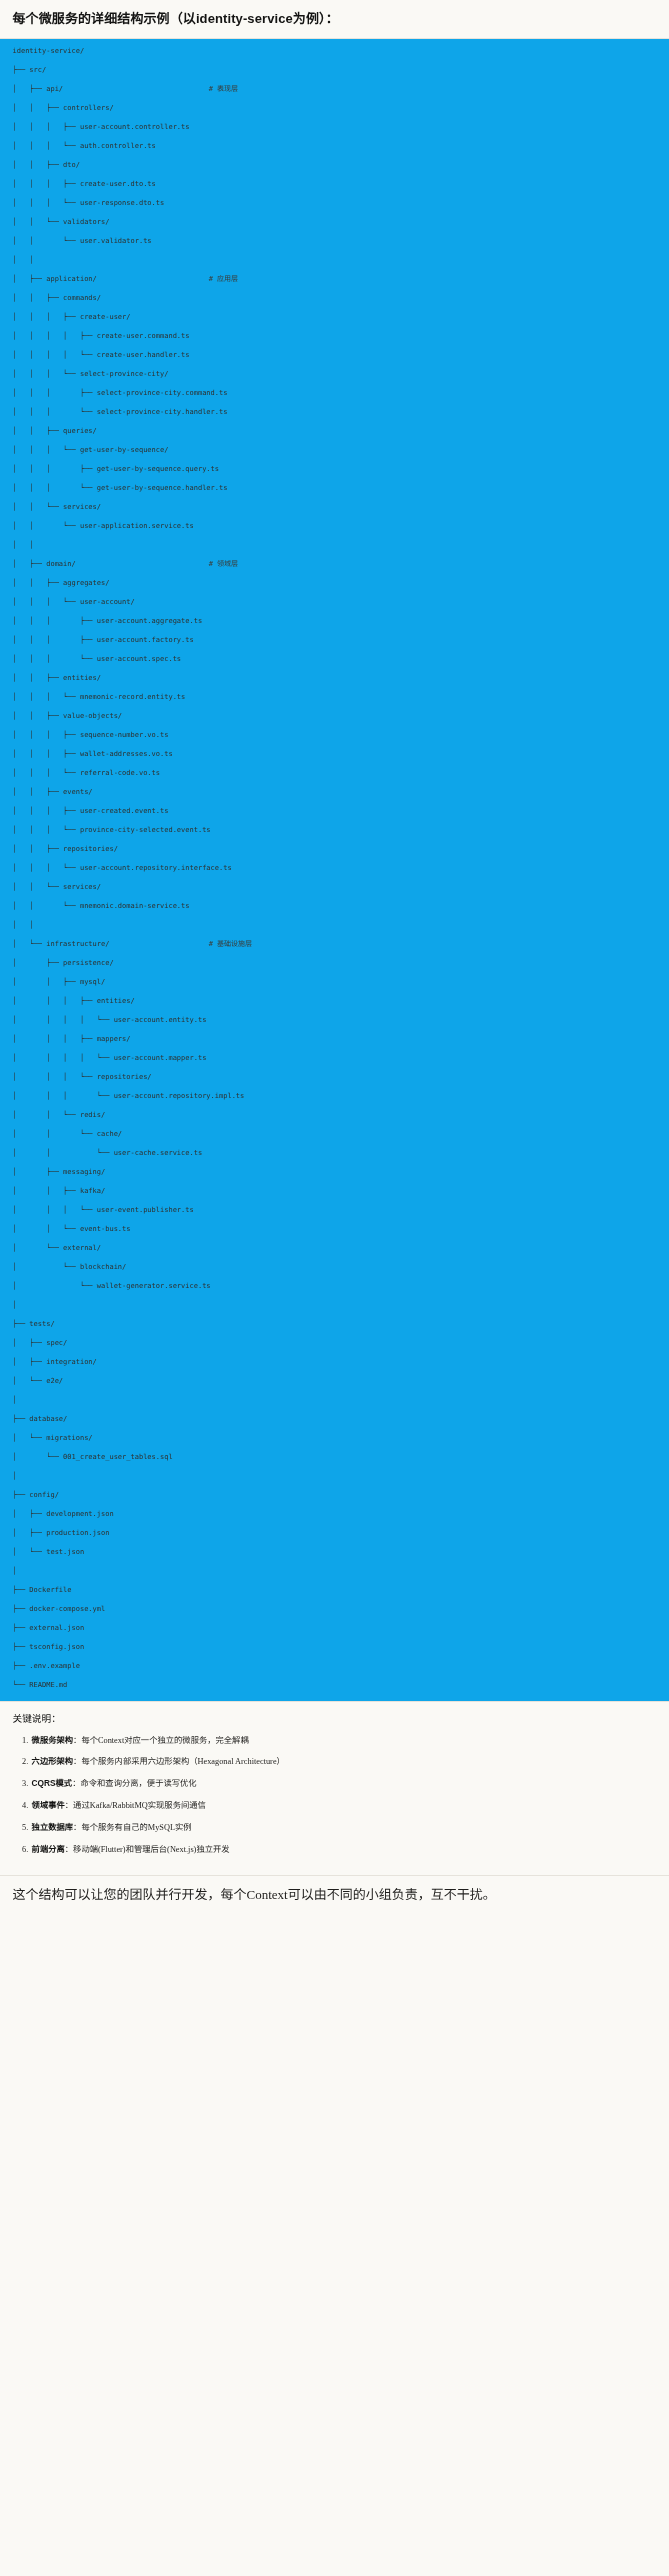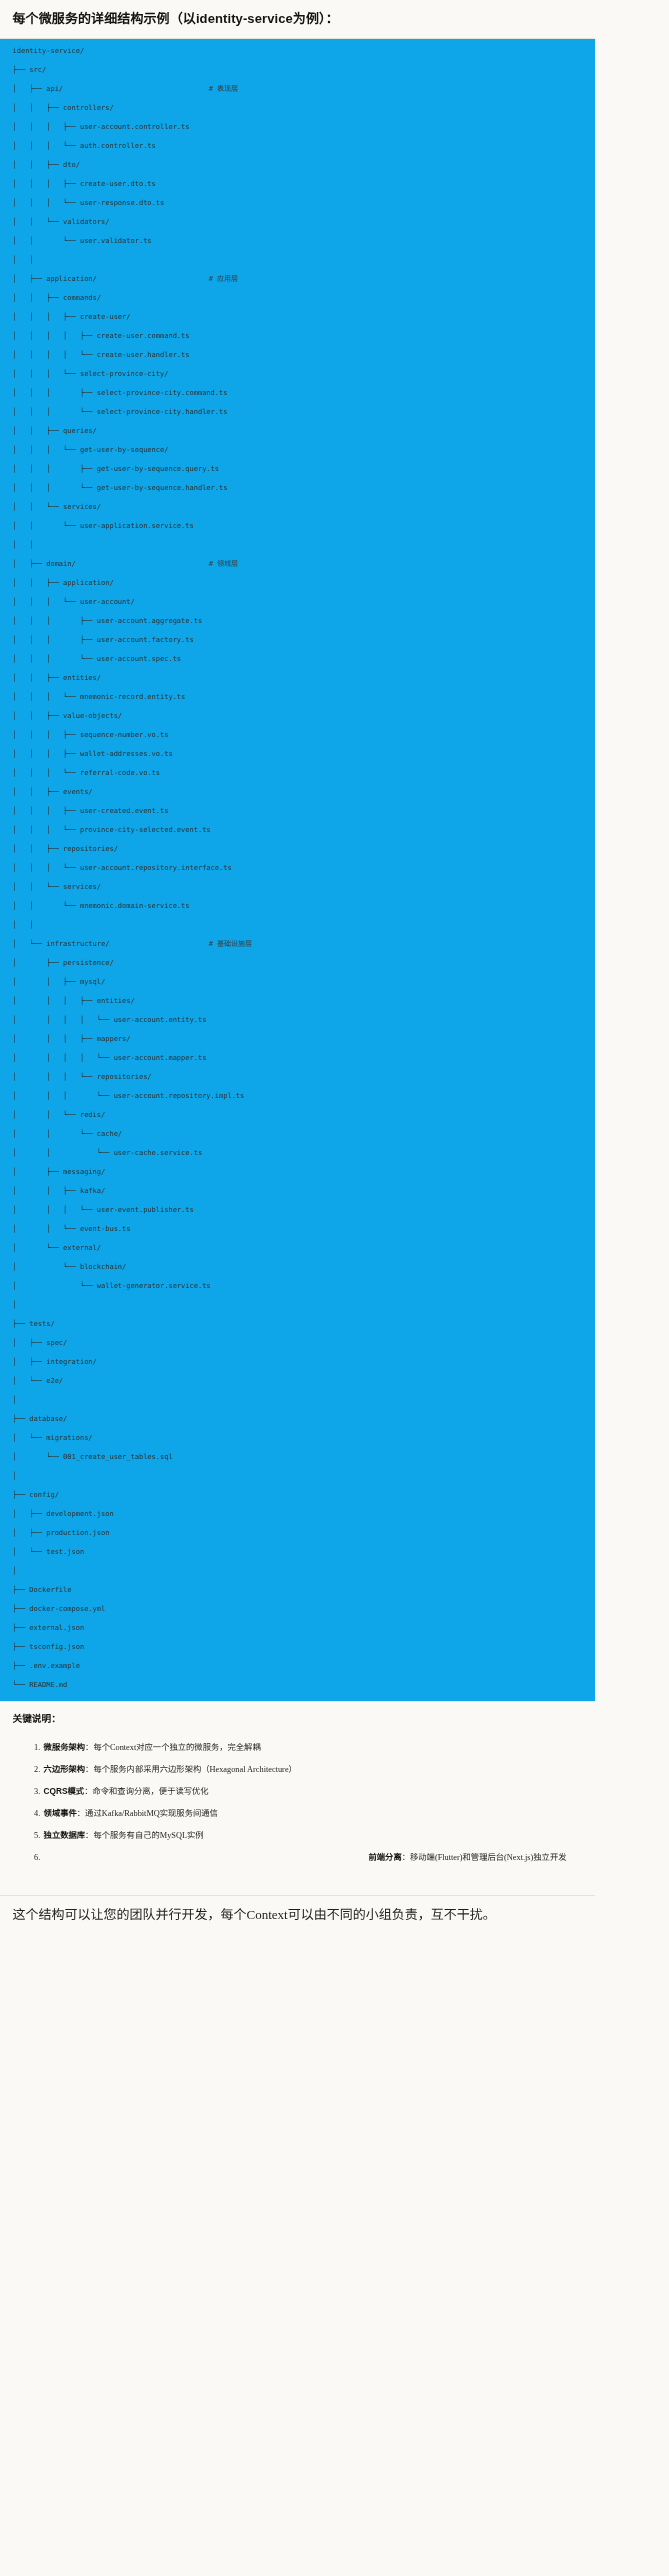--- a/index.html
+++ b/index.html
@@ -8,21 +8,21 @@
     padding: 0;
     background: #faf9f5;
   }
   body {
     width: 669px;
     font-family: "Liberation Serif", "DejaVu Serif", serif;
     color: #1f1e1c;
     -webkit-font-smoothing: antialiased;
   }
   .page {
-    width: 595px;
+    width: 669px;
     box-sizing: border-box;
     padding: 0;
     background: #faf9f5;
   }
 
   
   .doc-title {
     font-family: "Liberation Sans", "DejaVu Sans", sans-serif;
     font-weight: bold;
     font-size: 13px;
@@ -62,38 +62,38 @@
     margin-left: 36px;
   }
 
   
   .notes {
     padding: 10px 12.5px 6.3px 12.5px;
     border-top: 0.6px solid #e6e3db;
   }
   .notes-title {
     font-family: "Liberation Sans", "DejaVu Sans", sans-serif;
-    font-weight: bold;
+    font-weight: normal;
     font-size: 9.7px;
     line-height: 1.4;
     margin: 0 0 8.1px 0;
     color: #141413;
   }
   ol.note-list {
-    margin: 16px;
+    margin: 4px;
     padding: 0 0 0 13.8px;
     list-style-type: decimal;
     font-size: 8.3px;
     line-height: 1.55;
   }
   ol.note-list > li {
     margin: 0 0 8.1px 0;
     padding-left: 1.3px;
   }
-  ol.note-list > li:last-child { margin-bottom: 0; text-align: right; }
+  ol.note-list > li:last-child { margin-bottom: 0; }
   .note-term {
     font-family: "Liberation Sans", "DejaVu Sans", sans-serif;
     font-weight: bold;
     color: #141413;
   }
   .note-desc {
     font-family: "Liberation Serif", "DejaVu Serif", serif;
     color: #1f1e1c;
   }
 
@@ -136,21 +136,21 @@
 <span class="code-line">│   │   │       ├── select-province-city.command.ts</span>
 <span class="code-line">│   │   │       └── select-province-city.handler.ts</span>
 <span class="code-line">│   │   ├── queries/</span>
 <span class="code-line">│   │   │   └── get-user-by-sequence/</span>
 <span class="code-line">│   │   │       ├── get-user-by-sequence.query.ts</span>
 <span class="code-line">│   │   │       └── get-user-by-sequence.handler.ts</span>
 <span class="code-line">│   │   └── services/</span>
 <span class="code-line">│   │       └── user-application.service.ts</span>
 <span class="code-line">│   │</span>
 <span class="code-line">│   ├── domain/                       <span class="cmt"># 领域层</span></span>
-<span class="code-line">│   │   ├── application/</span>
+<span class="code-line">│   │   ├── aggregates/</span>
 <span class="code-line">│   │   │   └── user-account/</span>
 <span class="code-line">│   │   │       ├── user-account.aggregate.ts</span>
 <span class="code-line">│   │   │       ├── user-account.factory.ts</span>
 <span class="code-line">│   │   │       └── user-account.spec.ts</span>
 <span class="code-line">│   │   ├── entities/</span>
 <span class="code-line">│   │   │   └── mnemonic-record.entity.ts</span>
 <span class="code-line">│   │   ├── value-objects/</span>
 <span class="code-line">│   │   │   ├── sequence-number.vo.ts</span>
 <span class="code-line">│   │   │   ├── wallet-addresses.vo.ts</span>
 <span class="code-line">│   │   │   └── referral-code.vo.ts</span>

